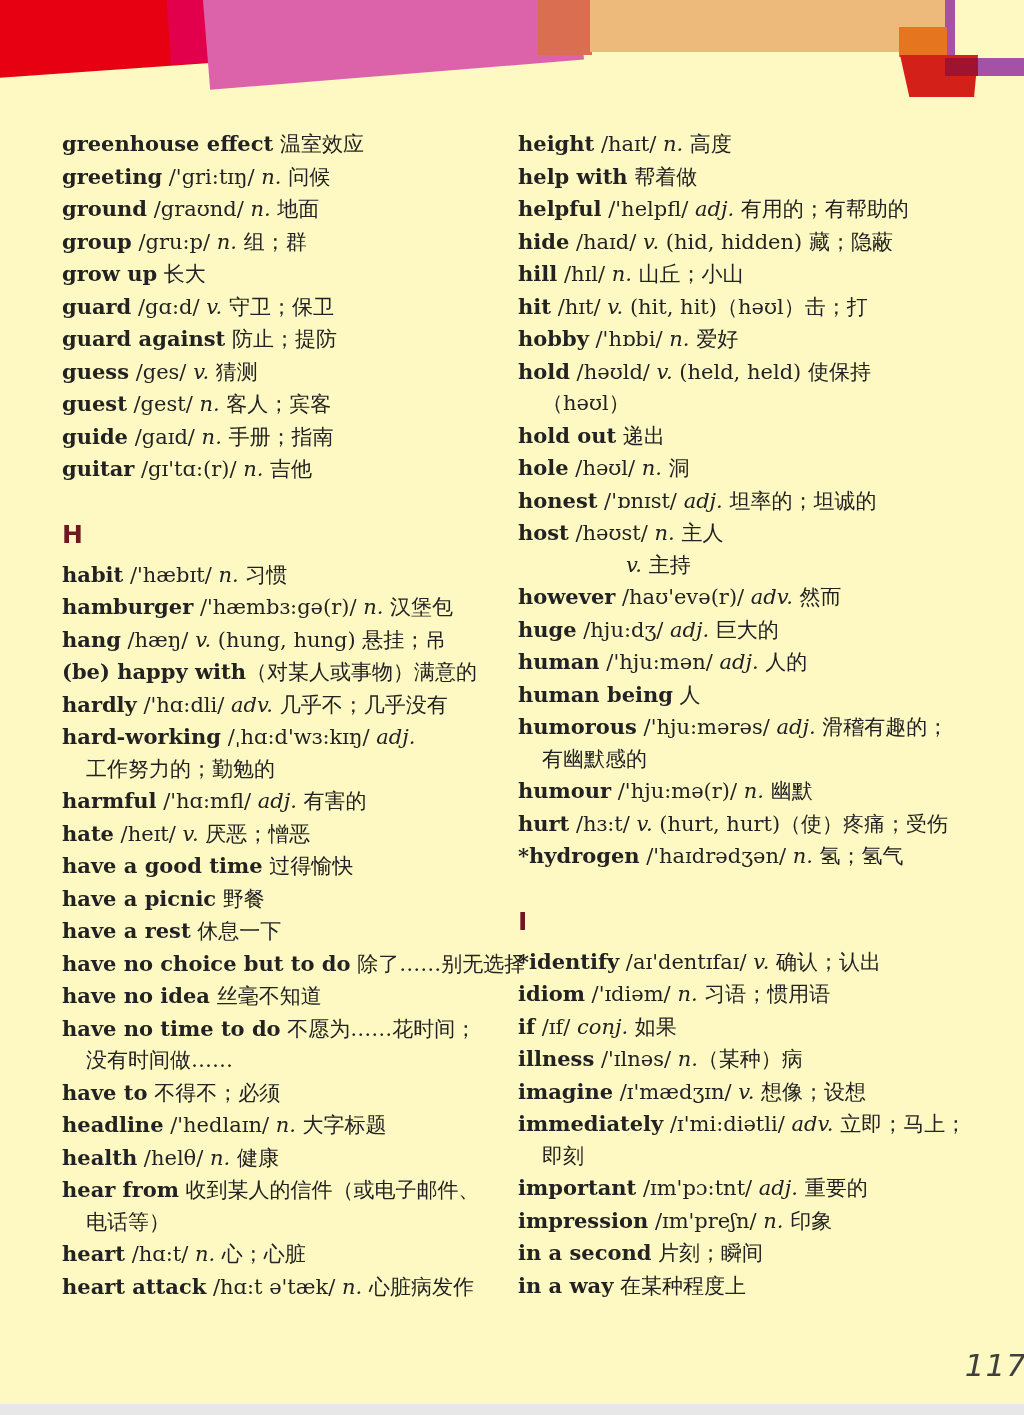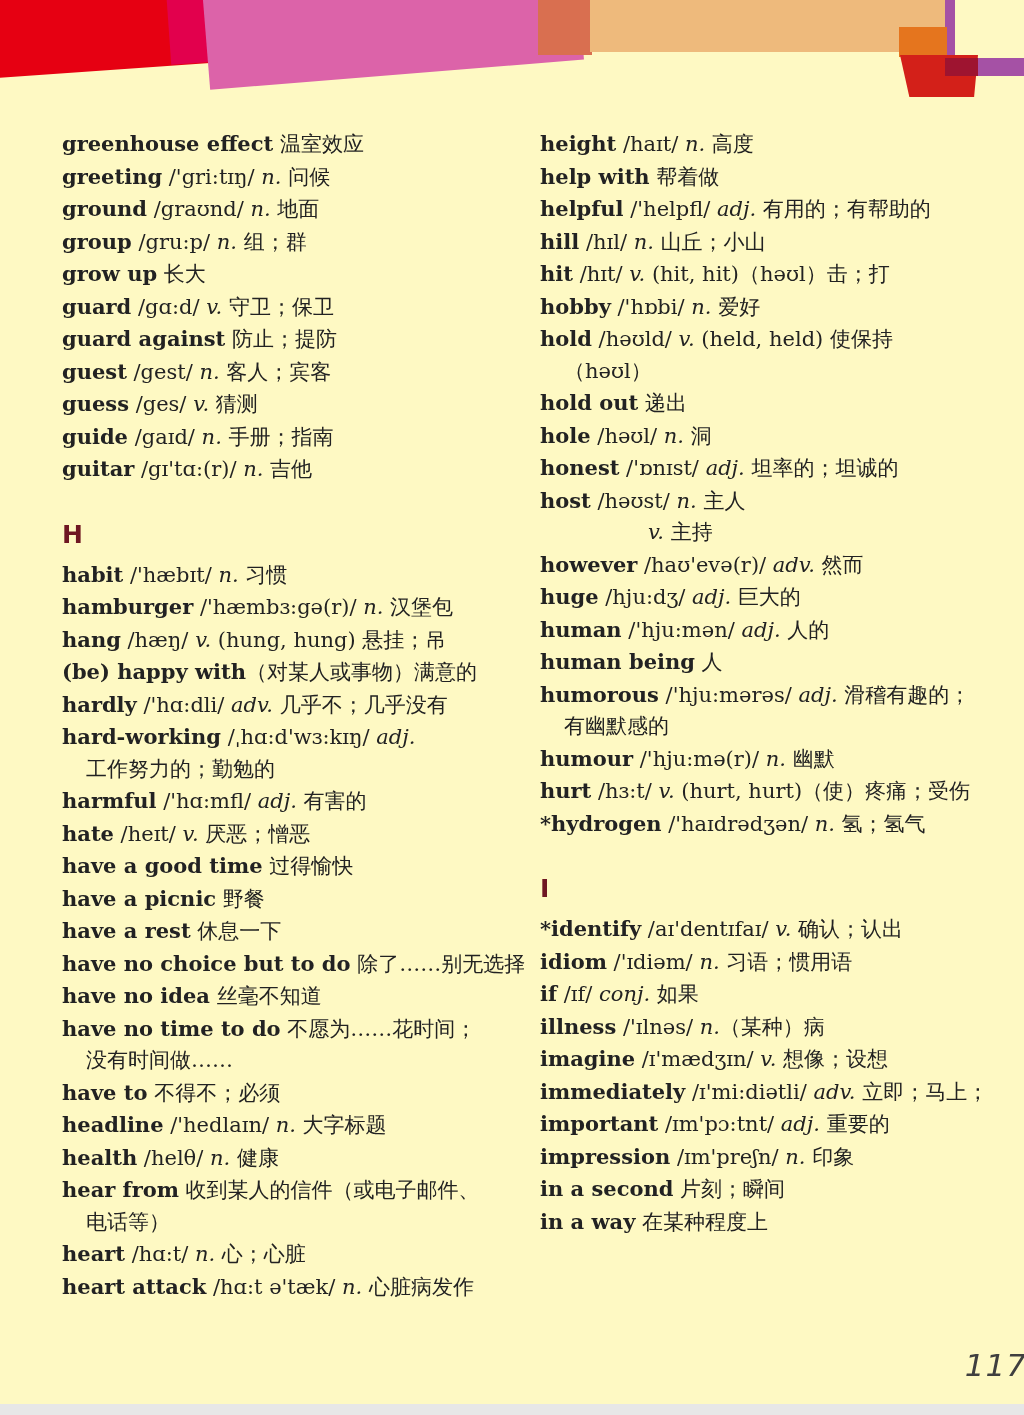--- a/index.html
+++ b/index.html
@@ -25,21 +25,21 @@
   .shape-orange     { left:899px; top:27px; width:48px; height:30px; }
   .shape-red-square { left:900px; top:55px; width:78px; height:42px;
                       clip-path: polygon(0 0, 100% 0, 95% 100%, 12% 100%); }
   .shape-overlap    { left:945px; top:58px; width:33px; height:18px; }
   
   .column {
     position:absolute; top:128px; width:480px;
     font-size:21px; line-height:31.5px;
   }
   .column-left  { left:62px;  }
-  .column-right { left:540px; }
+  .column-right { left:518px; }
   .entry-line { white-space:nowrap; }
   .ind1 { padding-left:24px; }
   .ind2 { padding-left:108px; }
   .seg-b { font-weight:bold; }
   .seg-i { font-style:italic; }
   .section-header {
     font-family:"DejaVu Sans","Liberation Sans",sans-serif;
     font-weight:bold; font-size:25px;
     height:34px; line-height:34px;
     margin-top:32px; margin-bottom:7px;
@@ -74,22 +74,22 @@
   </div>
 
   <div class="column column-left">
       <div class="entry-line"><span class="seg-b">greenhouse effect</span><span class="seg-c"> 温室效应</span></div>
       <div class="entry-line"><span class="seg-b">greeting</span><span class="seg-r"> /'gri:tɪŋ/ </span><span class="seg-i">n.</span><span class="seg-c"> 问候</span></div>
       <div class="entry-line"><span class="seg-b">ground</span><span class="seg-r"> /graʊnd/ </span><span class="seg-i">n.</span><span class="seg-c"> 地面</span></div>
       <div class="entry-line"><span class="seg-b">group</span><span class="seg-r"> /gru:p/ </span><span class="seg-i">n.</span><span class="seg-c"> 组；群</span></div>
       <div class="entry-line"><span class="seg-b">grow up</span><span class="seg-c"> 长大</span></div>
       <div class="entry-line"><span class="seg-b">guard</span><span class="seg-r"> /gɑ:d/ </span><span class="seg-i">v.</span><span class="seg-c"> 守卫；保卫</span></div>
       <div class="entry-line"><span class="seg-b">guard against</span><span class="seg-c"> 防止；提防</span></div>
+      <div class="entry-line"><span class="seg-b">guess</span><span class="seg-r"> /ges/ </span><span class="seg-i">v.</span><span class="seg-c"> 猜测</span></div>
       <div class="entry-line"><span class="seg-b">guest</span><span class="seg-r"> /gest/ </span><span class="seg-i">n.</span><span class="seg-c"> 客人；宾客</span></div>
-      <div class="entry-line"><span class="seg-b">guess</span><span class="seg-r"> /ges/ </span><span class="seg-i">v.</span><span class="seg-c"> 猜测</span></div>
       <div class="entry-line"><span class="seg-b">guide</span><span class="seg-r"> /gaɪd/ </span><span class="seg-i">n.</span><span class="seg-c"> 手册；指南</span></div>
       <div class="entry-line"><span class="seg-b">guitar</span><span class="seg-r"> /gɪ'tɑ:(r)/ </span><span class="seg-i">n.</span><span class="seg-c"> 吉他</span></div>
       <div class="section-header" style="color: rgb(111, 23, 34);">H</div>
       <div class="entry-line"><span class="seg-b">habit</span><span class="seg-r"> /'hæbɪt/ </span><span class="seg-i">n.</span><span class="seg-c"> 习惯</span></div>
       <div class="entry-line"><span class="seg-b">hamburger</span><span class="seg-r"> /'hæmbɜ:gə(r)/ </span><span class="seg-i">n.</span><span class="seg-c"> 汉堡包</span></div>
       <div class="entry-line"><span class="seg-b">hang</span><span class="seg-r"> /hæŋ/ </span><span class="seg-i">v.</span><span class="seg-r"> (hung, hung)</span><span class="seg-c"> 悬挂；吊</span></div>
       <div class="entry-line"><span class="seg-b">(be) happy with</span><span class="seg-c">（对某人或事物）满意的</span></div>
       <div class="entry-line"><span class="seg-b">hardly</span><span class="seg-r"> /'hɑ:dli/ </span><span class="seg-i">adv.</span><span class="seg-c"> 几乎不；几乎没有</span></div>
       <div class="entry-line"><span class="seg-b">hard-working</span><span class="seg-r"> /ˌhɑ:d'wɜ:kɪŋ/ </span><span class="seg-i">adj.</span></div>
       <div class="entry-line ind1"><span class="seg-c">工作努力的；勤勉的</span></div>
@@ -107,20 +107,21 @@
       <div class="entry-line"><span class="seg-b">health</span><span class="seg-r"> /helθ/ </span><span class="seg-i">n.</span><span class="seg-c"> 健康</span></div>
       <div class="entry-line"><span class="seg-b">hear from</span><span class="seg-c"> 收到某人的信件（或电子邮件、</span></div>
       <div class="entry-line ind1"><span class="seg-c">电话等）</span></div>
       <div class="entry-line"><span class="seg-b">heart</span><span class="seg-r"> /hɑ:t/ </span><span class="seg-i">n.</span><span class="seg-c"> 心；心脏</span></div>
       <div class="entry-line"><span class="seg-b">heart attack</span><span class="seg-r"> /hɑ:t ə'tæk/ </span><span class="seg-i">n.</span><span class="seg-c"> 心脏病发作</span></div>
     </div>
   <div class="column column-right">
       <div class="entry-line"><span class="seg-b">height</span><span class="seg-r"> /haɪt/ </span><span class="seg-i">n.</span><span class="seg-c"> 高度</span></div>
       <div class="entry-line"><span class="seg-b">help with</span><span class="seg-c"> 帮着做</span></div>
       <div class="entry-line"><span class="seg-b">helpful</span><span class="seg-r"> /'helpfl/ </span><span class="seg-i">adj.</span><span class="seg-c"> 有用的；有帮助的</span></div>
+      <div class="entry-line"><span class="seg-b">hide</span><span class="seg-r"> /haɪd/ </span><span class="seg-i">v.</span><span class="seg-r"> (hid, hidden)</span><span class="seg-c"> 藏；隐蔽</span></div>
       <div class="entry-line"><span class="seg-b">hill</span><span class="seg-r"> /hɪl/ </span><span class="seg-i">n.</span><span class="seg-c"> 山丘；小山</span></div>
       <div class="entry-line"><span class="seg-b">hit</span><span class="seg-r"> /hɪt/ </span><span class="seg-i">v.</span><span class="seg-r"> (hit, hit)</span><span class="seg-c">（həʊl）击；打</span></div>
       <div class="entry-line"><span class="seg-b">hobby</span><span class="seg-r"> /'hɒbi/ </span><span class="seg-i">n.</span><span class="seg-c"> 爱好</span></div>
       <div class="entry-line"><span class="seg-b">hold</span><span class="seg-r"> /həʊld/ </span><span class="seg-i">v.</span><span class="seg-r"> (held, held)</span><span class="seg-c"> 使保持</span></div>
       <div class="entry-line ind1"><span class="seg-c">（həʊl）</span></div>
       <div class="entry-line"><span class="seg-b">hold out</span><span class="seg-c"> 递出</span></div>
       <div class="entry-line"><span class="seg-b">hole</span><span class="seg-r"> /həʊl/ </span><span class="seg-i">n.</span><span class="seg-c"> 洞</span></div>
       <div class="entry-line"><span class="seg-b">honest</span><span class="seg-r"> /'ɒnɪst/ </span><span class="seg-i">adj.</span><span class="seg-c"> 坦率的；坦诚的</span></div>
       <div class="entry-line"><span class="seg-b">host</span><span class="seg-r"> /həʊst/ </span><span class="seg-i">n.</span><span class="seg-c"> 主人</span></div>
       <div class="entry-line ind2"><span class="seg-i">v.</span><span class="seg-c"> 主持</span></div>
@@ -133,20 +134,21 @@
       <div class="entry-line"><span class="seg-b">humour</span><span class="seg-r"> /'hju:mə(r)/ </span><span class="seg-i">n.</span><span class="seg-c"> 幽默</span></div>
       <div class="entry-line"><span class="seg-b">hurt</span><span class="seg-r"> /hɜ:t/ </span><span class="seg-i">v.</span><span class="seg-r"> (hurt, hurt)</span><span class="seg-c">（使）疼痛；受伤</span></div>
       <div class="entry-line"><span class="seg-b">*hydrogen</span><span class="seg-r"> /'haɪdrədʒən/ </span><span class="seg-i">n.</span><span class="seg-c"> 氢；氢气</span></div>
       <div class="section-header" style="color: rgb(111, 23, 34);">I</div>
       <div class="entry-line"><span class="seg-b">*identify</span><span class="seg-r"> /aɪ'dentɪfaɪ/ </span><span class="seg-i">v.</span><span class="seg-c"> 确认；认出</span></div>
       <div class="entry-line"><span class="seg-b">idiom</span><span class="seg-r"> /'ɪdiəm/ </span><span class="seg-i">n.</span><span class="seg-c"> 习语；惯用语</span></div>
       <div class="entry-line"><span class="seg-b">if</span><span class="seg-r"> /ɪf/ </span><span class="seg-i">conj.</span><span class="seg-c"> 如果</span></div>
       <div class="entry-line"><span class="seg-b">illness</span><span class="seg-r"> /'ɪlnəs/ </span><span class="seg-i">n.</span><span class="seg-c">（某种）病</span></div>
       <div class="entry-line"><span class="seg-b">imagine</span><span class="seg-r"> /ɪ'mædʒɪn/ </span><span class="seg-i">v.</span><span class="seg-c"> 想像；设想</span></div>
       <div class="entry-line"><span class="seg-b">immediately</span><span class="seg-r"> /ɪ'mi:diətli/ </span><span class="seg-i">adv.</span><span class="seg-c"> 立即；马上；</span></div>
+      <div class="entry-line ind1"><span class="seg-c">即刻</span></div>
       <div class="entry-line"><span class="seg-b">important</span><span class="seg-r"> /ɪm'pɔ:tnt/ </span><span class="seg-i">adj.</span><span class="seg-c"> 重要的</span></div>
       <div class="entry-line"><span class="seg-b">impression</span><span class="seg-r"> /ɪm'preʃn/ </span><span class="seg-i">n.</span><span class="seg-c"> 印象</span></div>
       <div class="entry-line"><span class="seg-b">in a second</span><span class="seg-c"> 片刻；瞬间</span></div>
       <div class="entry-line"><span class="seg-b">in a way</span><span class="seg-c"> 在某种程度上</span></div>
     </div>
 
   <div class="page-number" style="color: rgb(63, 63, 63);">117</div>
 
   <div class="page-edge-bottom"></div>
 </div>

